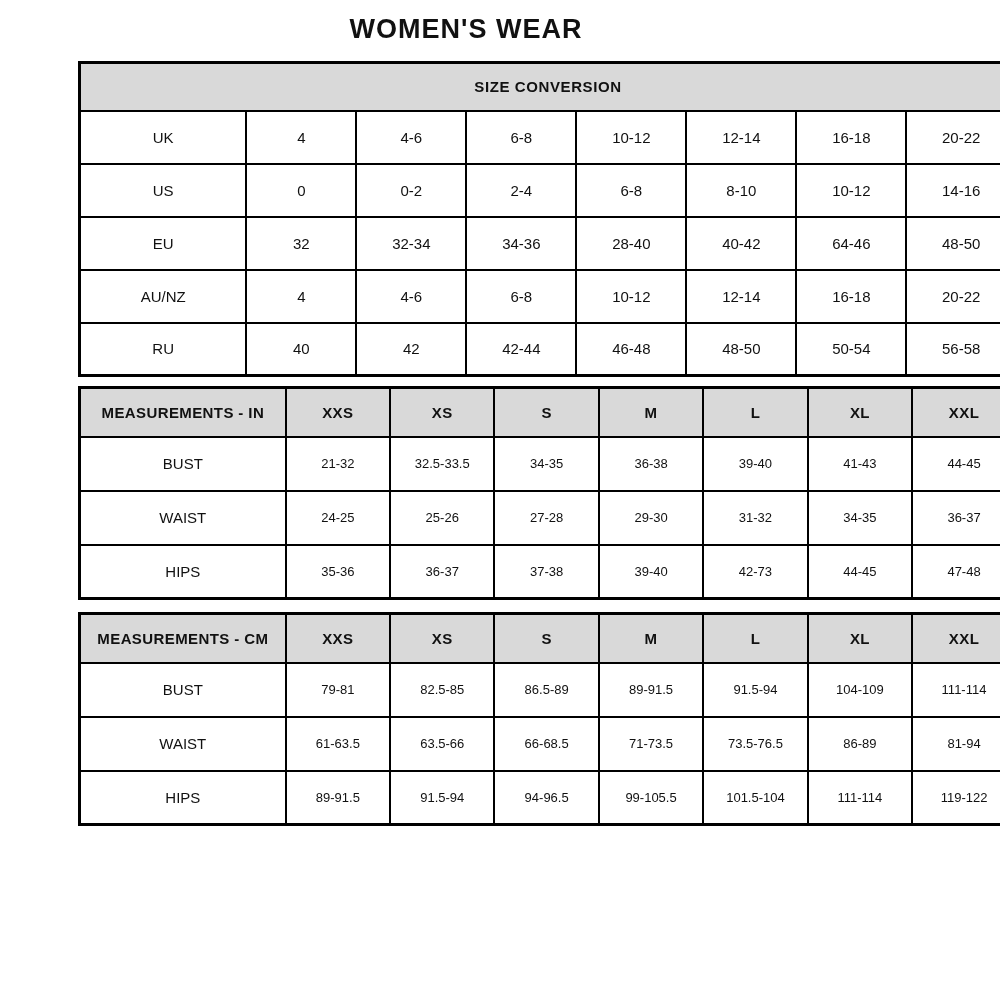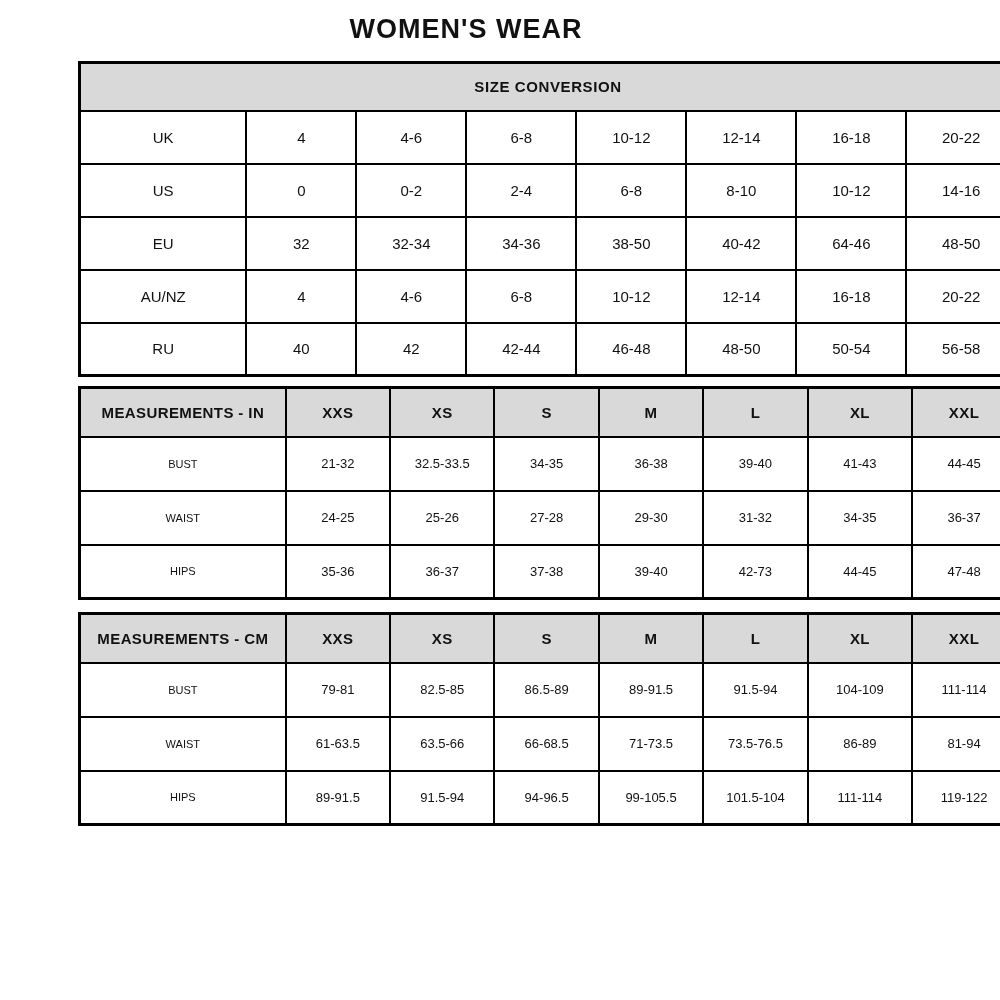--- a/index.html
+++ b/index.html
@@ -44,21 +44,21 @@
   .tbl-size td { height: 53px; font-size: 15px; }
   .tbl-size tr.band td {
     height: 48px;
     background: #d9d9d9;
     font-weight: 700;
     font-size: 15px;
     letter-spacing: 0.6px;
   }
   
   .tbl-meas td { height: 54px; font-size: 13px; }
-  .tbl-meas td.rowlabel { font-size: 11px; }
+  .tbl-meas td.rowlabel { font-size: 15px; }
   .tbl-meas tr.head td {
     height: 49px;
     background: #d9d9d9;
     font-weight: 700;
     font-size: 15px;
     letter-spacing: 0.4px;
   }
   .tbl-in { margin-bottom: 12px; }
 </style>
 </head>
@@ -100,21 +100,21 @@
           <td>6-8</td>
           <td>8-10</td>
           <td>10-12</td>
           <td>14-16</td>
         </tr>
         <tr>
           <td class="rowlabel">EU</td>
           <td>32</td>
           <td>32-34</td>
           <td>34-36</td>
-          <td>38-50</td>
+          <td>28-40</td>
           <td>40-42</td>
           <td>64-46</td>
           <td>48-50</td>
         </tr>
         <tr>
           <td class="rowlabel">AU/NZ</td>
           <td>4</td>
           <td>4-6</td>
           <td>6-8</td>
           <td>10-12</td>

